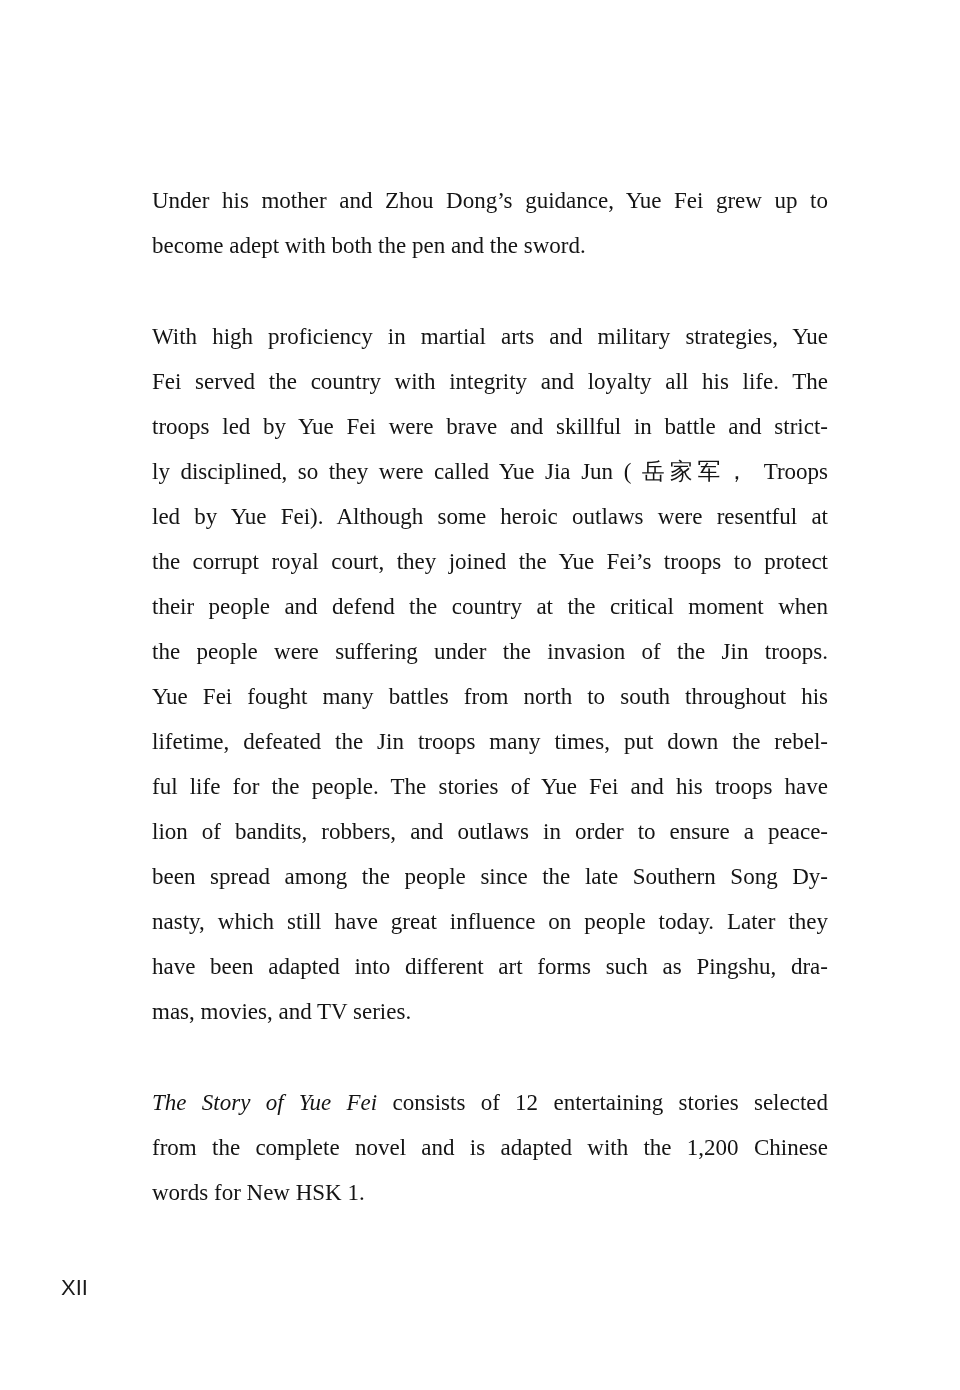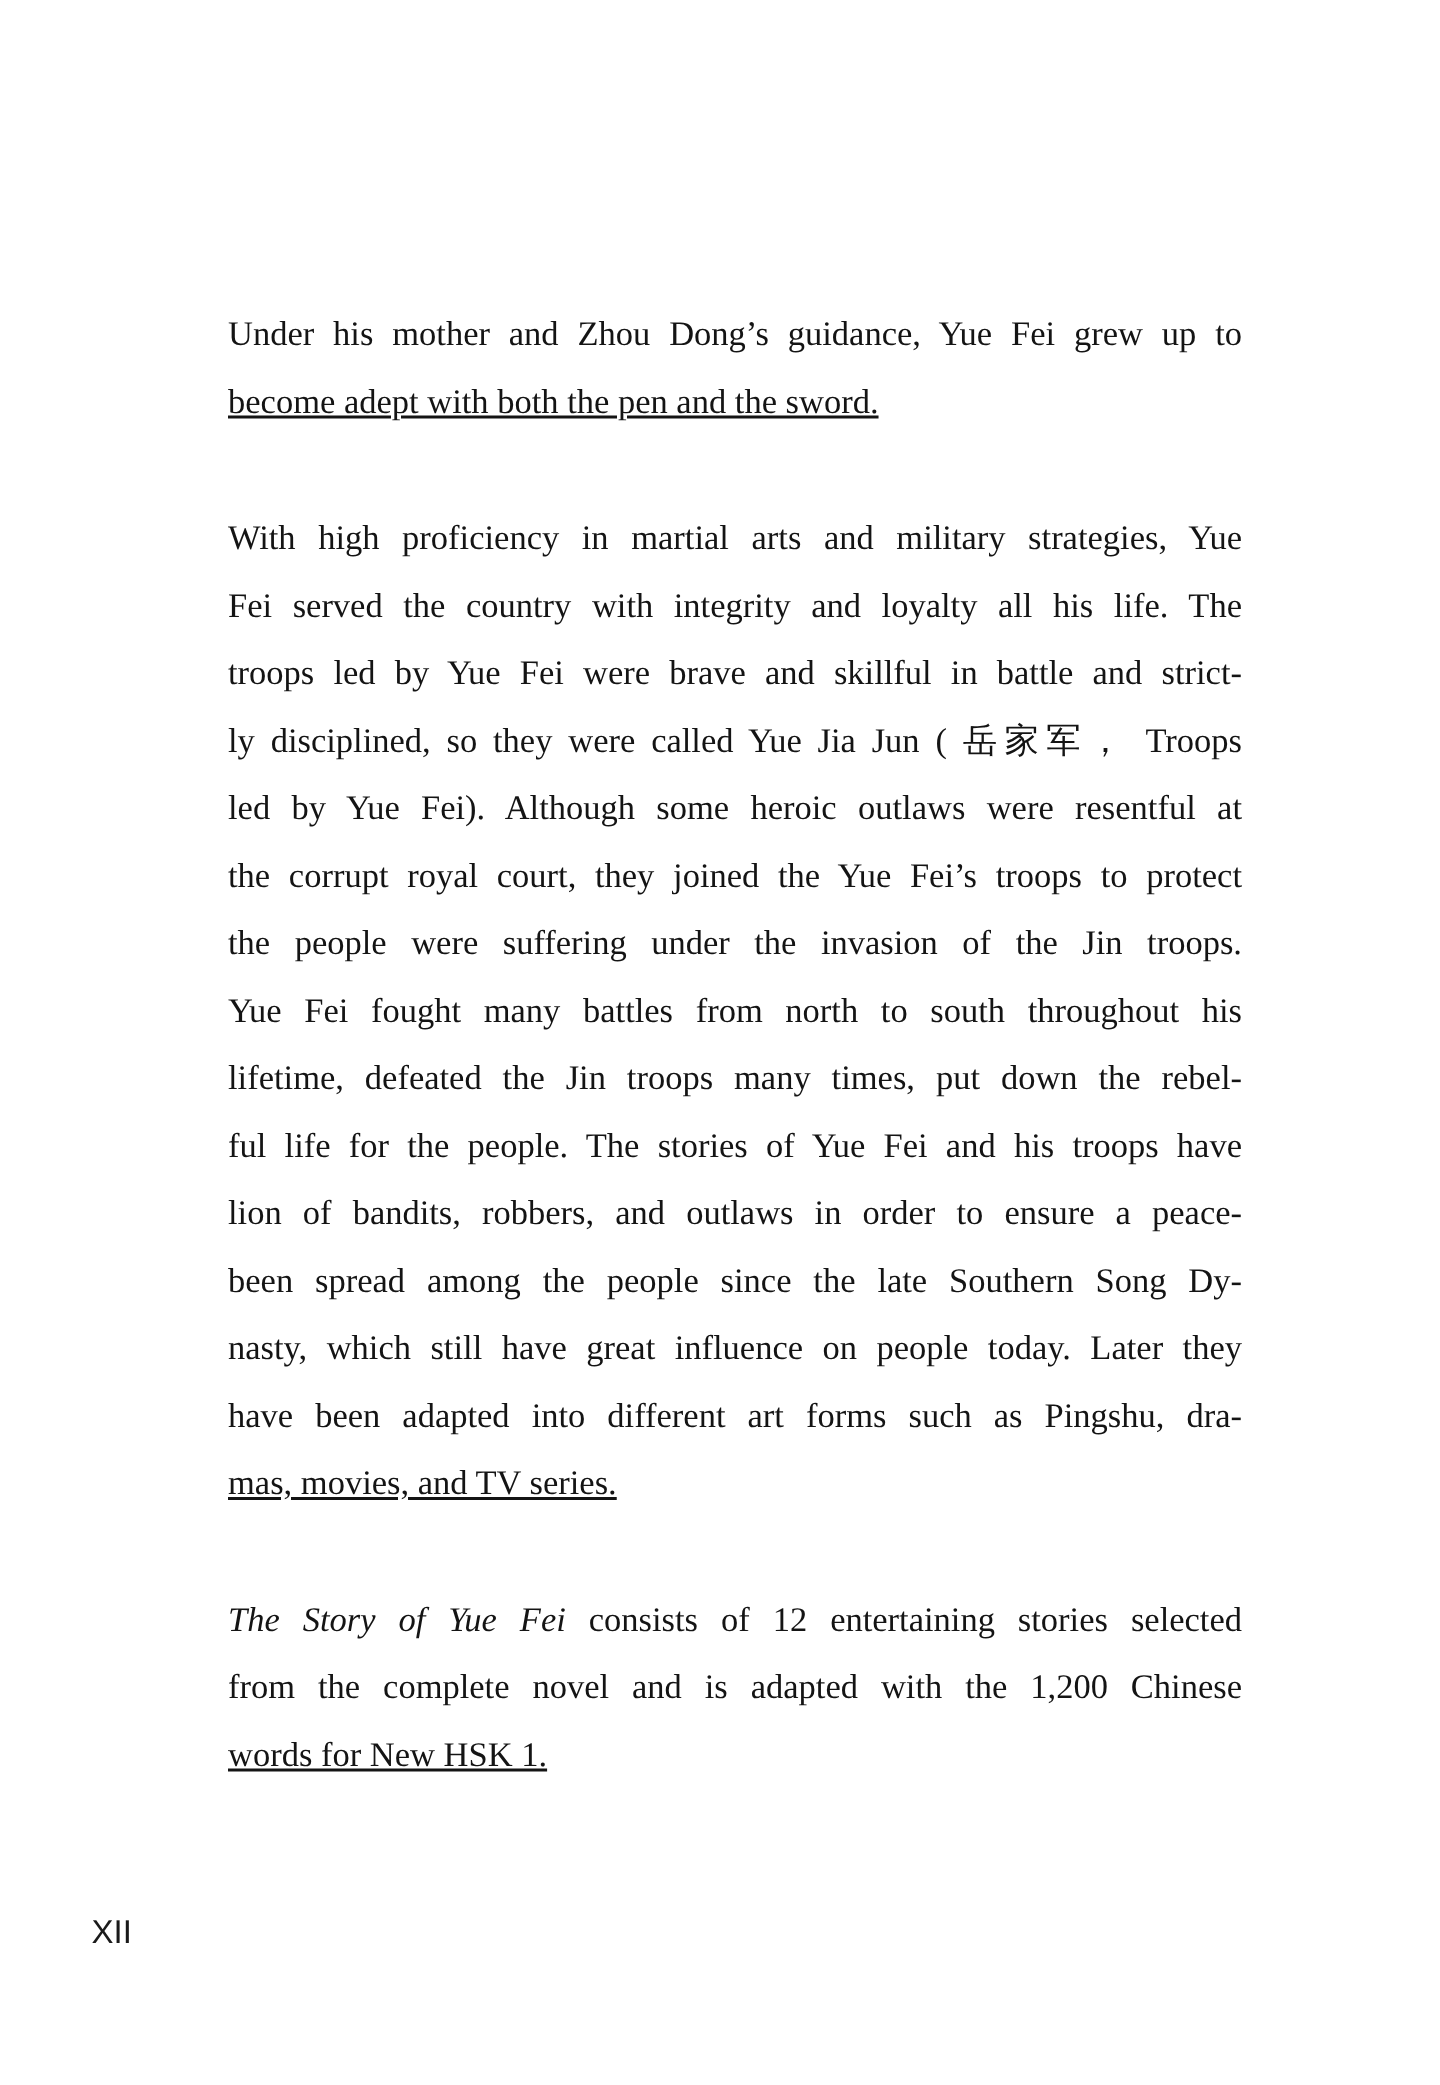--- a/index.html
+++ b/index.html
@@ -8,34 +8,33 @@
     width: 960px;
     height: 1390px;
     position: relative;
     overflow: hidden;
     font-family: "Liberation Serif", serif;
     color: #141414;
   }
   .text-block {
     position: absolute;
     left: 152px;
-    top: 200px;
+    top: 178px;
     width: 676px;
   }
   .para { margin-bottom: 46px; }
   .para:last-child { margin-bottom: 0; }
   .line {
     font-size: 23px;
     line-height: 45px;
     text-align: justify;
     text-align-last: justify;
   }
   .line.para-end {
     text-align-last: left;
-    text-decoration: underline;
   }
   .italic { font-style: italic; }
   .page-number {
     position: absolute;
     left: 61px;
     top: 1276px;
     font-family: "Liberation Sans", sans-serif;
     font-size: 22px;
     line-height: 24px;
     color: #1a1a1a;
@@ -51,20 +50,21 @@
     <div class="line para-end">become adept with both the pen and the sword.</div>
   </section>
 
   <section class="para">
     <div class="line">With high proficiency in martial arts and military strategies, Yue</div>
     <div class="line">Fei served the country with integrity and loyalty all his life. The</div>
     <div class="line">troops led by Yue Fei were brave and skillful in battle and strict-</div>
     <div class="line">ly disciplined, so they were called Yue Jia Jun ( 岳家军， Troops</div>
     <div class="line">led by Yue Fei). Although some heroic outlaws were resentful at</div>
     <div class="line">the corrupt royal court, they joined the Yue Fei’s troops to protect</div>
+    <div class="line">their people and defend the country at the critical moment when</div>
     <div class="line">the people were suffering under the invasion of the Jin troops.</div>
     <div class="line">Yue Fei fought many battles from north to south throughout his</div>
     <div class="line">lifetime, defeated the Jin troops many times, put down the rebel-</div>
     <div class="line">ful life for the people. The stories of Yue Fei and his troops have</div>
     <div class="line">lion of bandits, robbers, and outlaws in order to ensure a peace-</div>
     <div class="line">been spread among the people since the late Southern Song Dy-</div>
     <div class="line">nasty, which still have great influence on people today. Later they</div>
     <div class="line">have been adapted into different art forms such as Pingshu, dra-</div>
     <div class="line para-end">mas, movies, and TV series.</div>
   </section>

